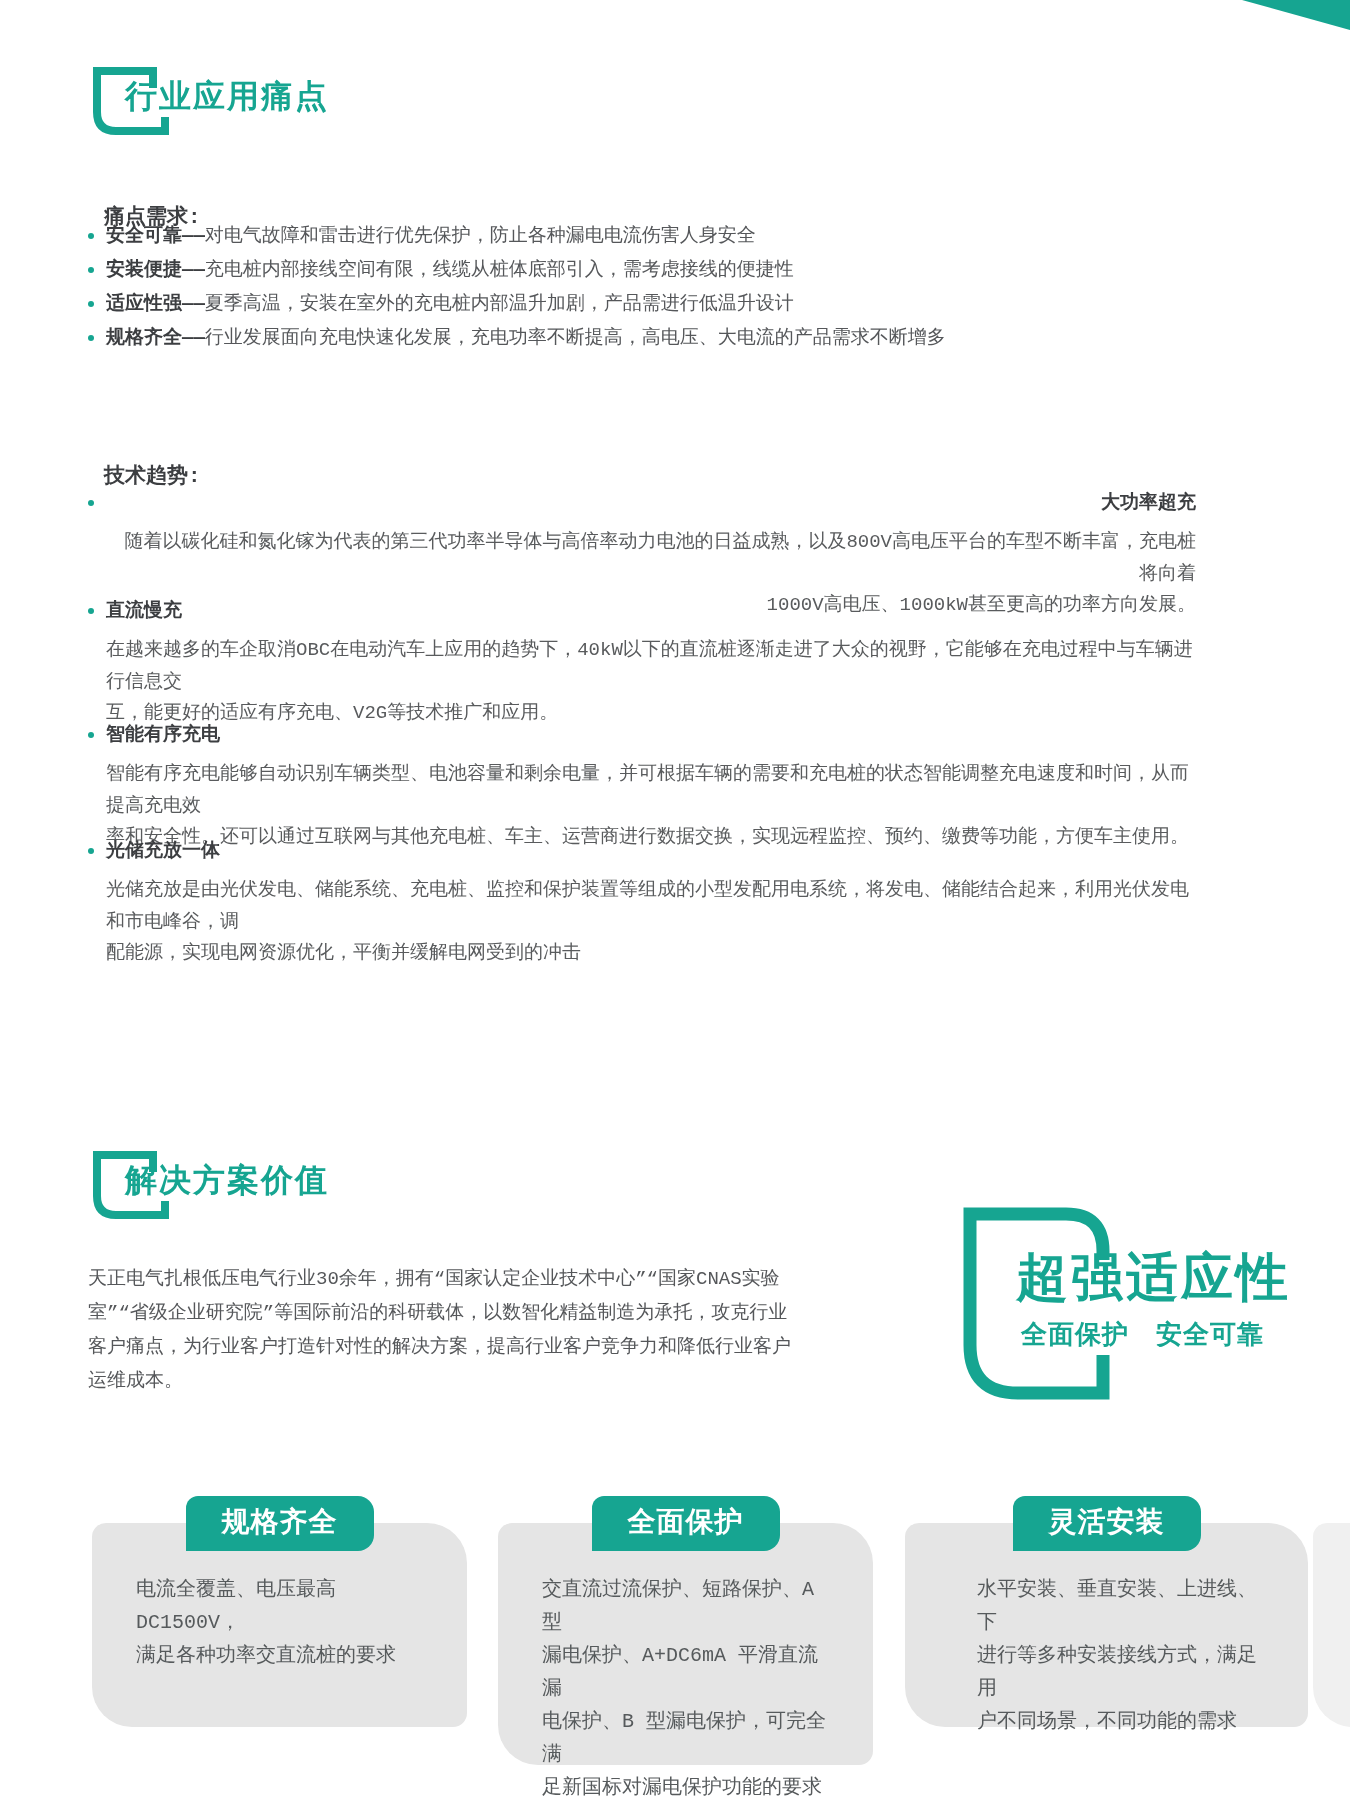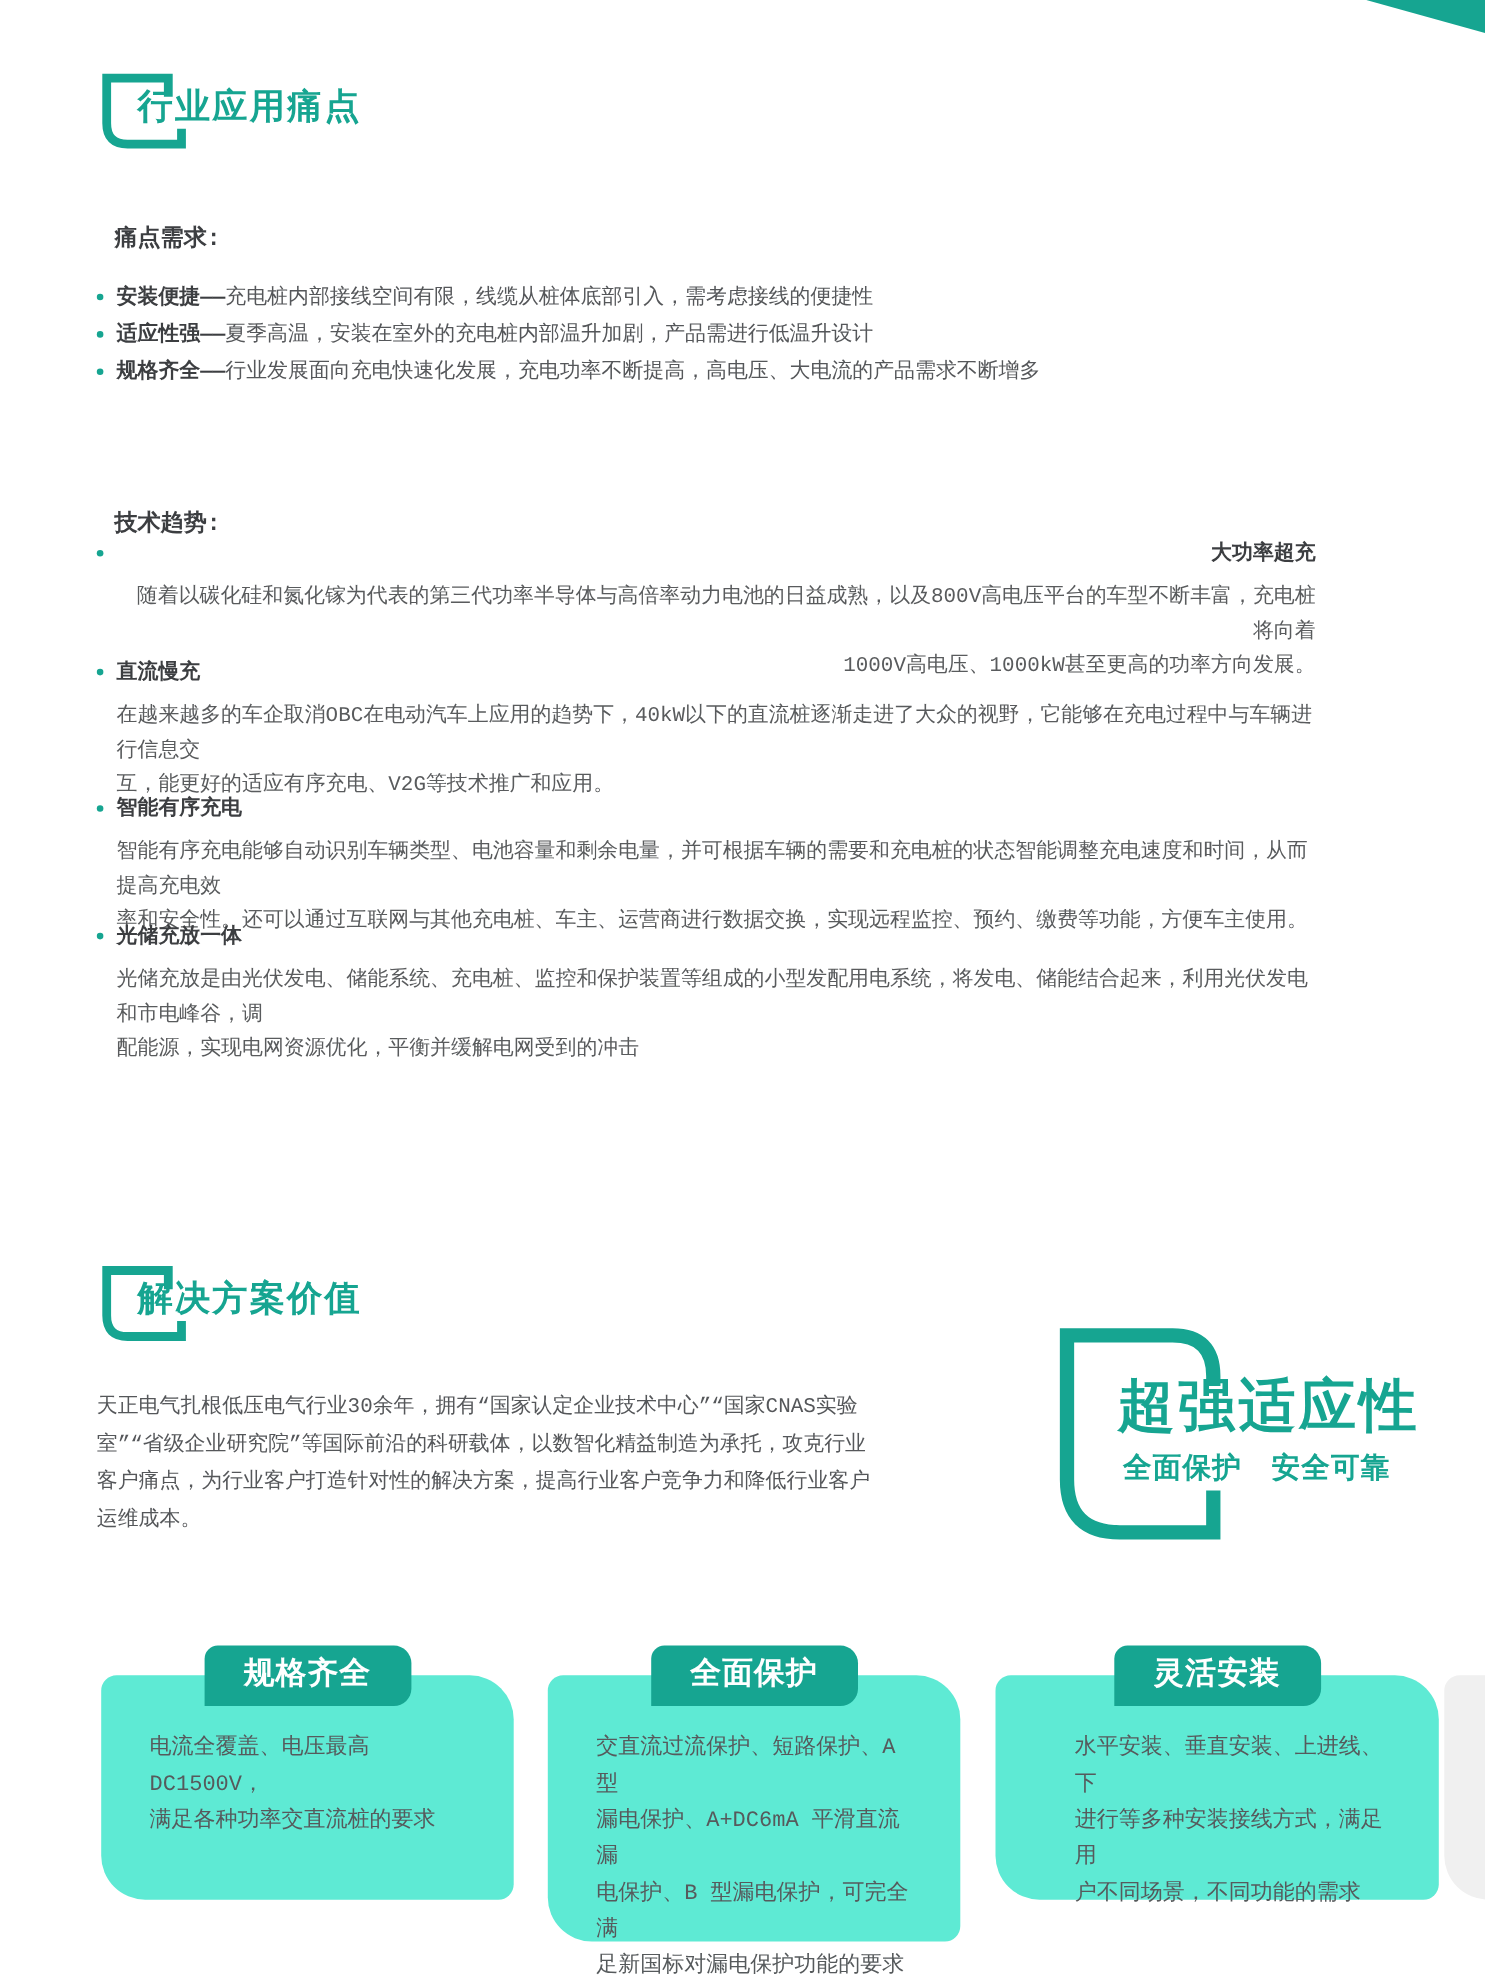--- a/index.html
+++ b/index.html
@@ -47,21 +47,21 @@
   .badge-headline{
     position:absolute;left:54px;top:47px;margin:0;color:#16A591;font-size:52px;font-weight:bold;
     letter-spacing:3px;white-space:nowrap;line-height:1.1;
   }
   .badge-subline{
     position:absolute;left:59px;top:111px;margin:0;color:#16A591;font-size:26px;font-weight:bold;
     letter-spacing:1px;white-space:nowrap;
   }
   
   .value-card{
-    position:absolute;top:1523px;width:375px;background:#5eead4;
+    position:absolute;top:1523px;width:375px;background:#e5e5e5;
     border-radius:14px 40px 14px 40px;
   }
   .card-1{left:92px;height:204px;}
   .card-2{left:498px;height:242px;}
   .card-3{left:905px;height:204px;padding-left:28px;}
   .card-sliver{
     position:absolute;left:1313px;top:1523px;width:60px;height:204px;background:#F0F0F0;
     border-radius:14px 0 0 40px;
   }
   .card-tab{
@@ -83,20 +83,24 @@
 
   <div class="section-header" style="top:62px;">
     <svg class="bubble-icon" width="84" height="74" viewBox="0 0 84 74">
       <path d="M65 26 V 9 H 9 V 50 Q 9 69 28 69 H 77 V 55" fill="none" stroke="#16A591" stroke-width="8"></path>
     </svg>
     <h1 class="section-title" style="top:18px;">行业应用痛点</h1>
   </div>
 
   <h2 class="sub-heading" style="top:186px;">痛点需求:</h2>
 
+  <div class="demand-item" style="top:224px;">
+    <span class="dot"></span>
+    <span class="demand-lead">安全可靠——</span><span class="demand-text">对电气故障和雷击进行优先保护，防止各种漏电电流伤害人身安全</span>
+  </div>
   <div class="demand-item" style="top:258px;">
     <span class="dot"></span>
     <span class="demand-lead">安装便捷——</span><span class="demand-text">充电桩内部接线空间有限，线缆从桩体底部引入，需考虑接线的便捷性</span>
   </div>
   <div class="demand-item" style="top:292px;">
     <span class="dot"></span>
     <span class="demand-lead">适应性强——</span><span class="demand-text">夏季高温，安装在室外的充电桩内部温升加剧，产品需进行低温升设计</span>
   </div>
   <div class="demand-item" style="top:326px;">
     <span class="dot"></span>

